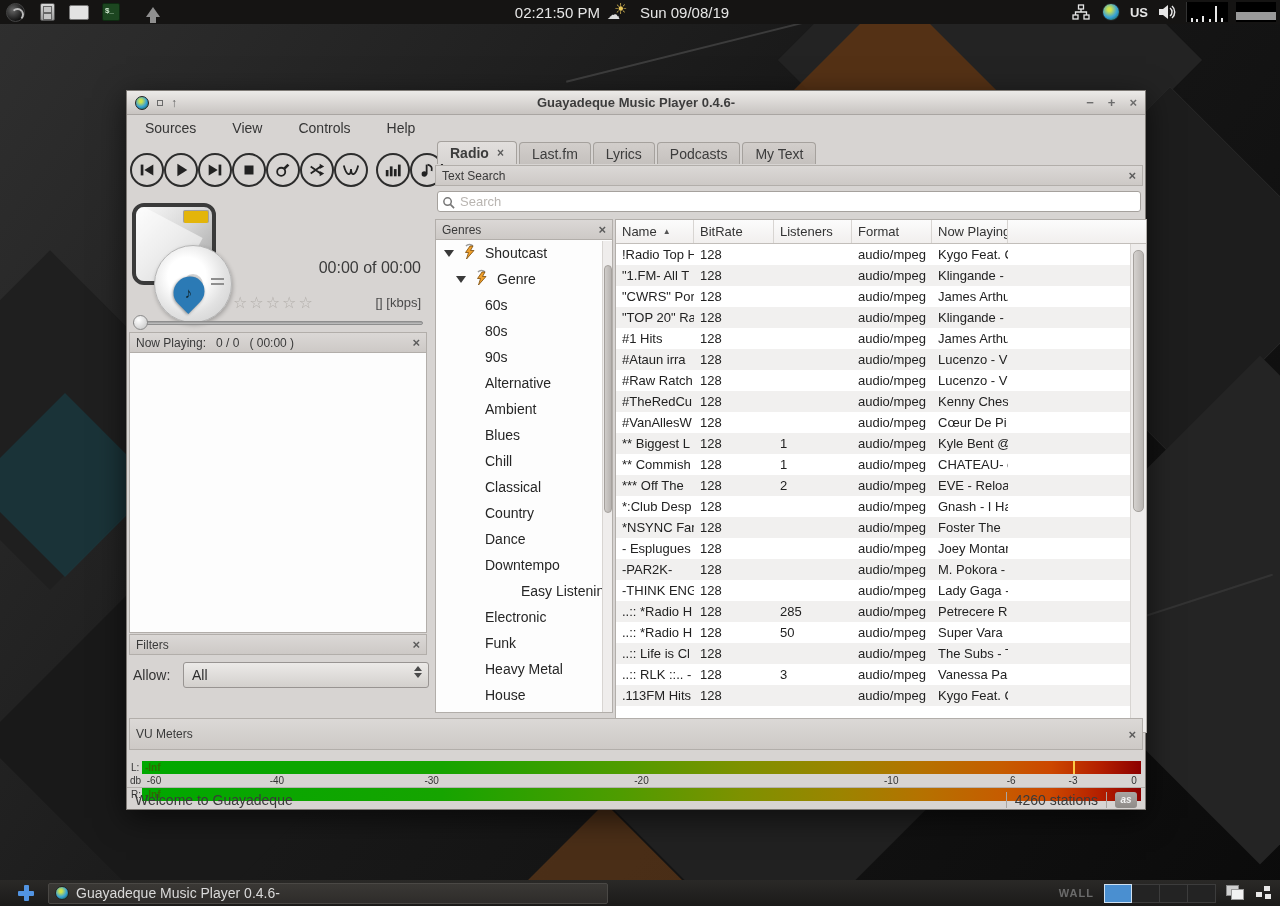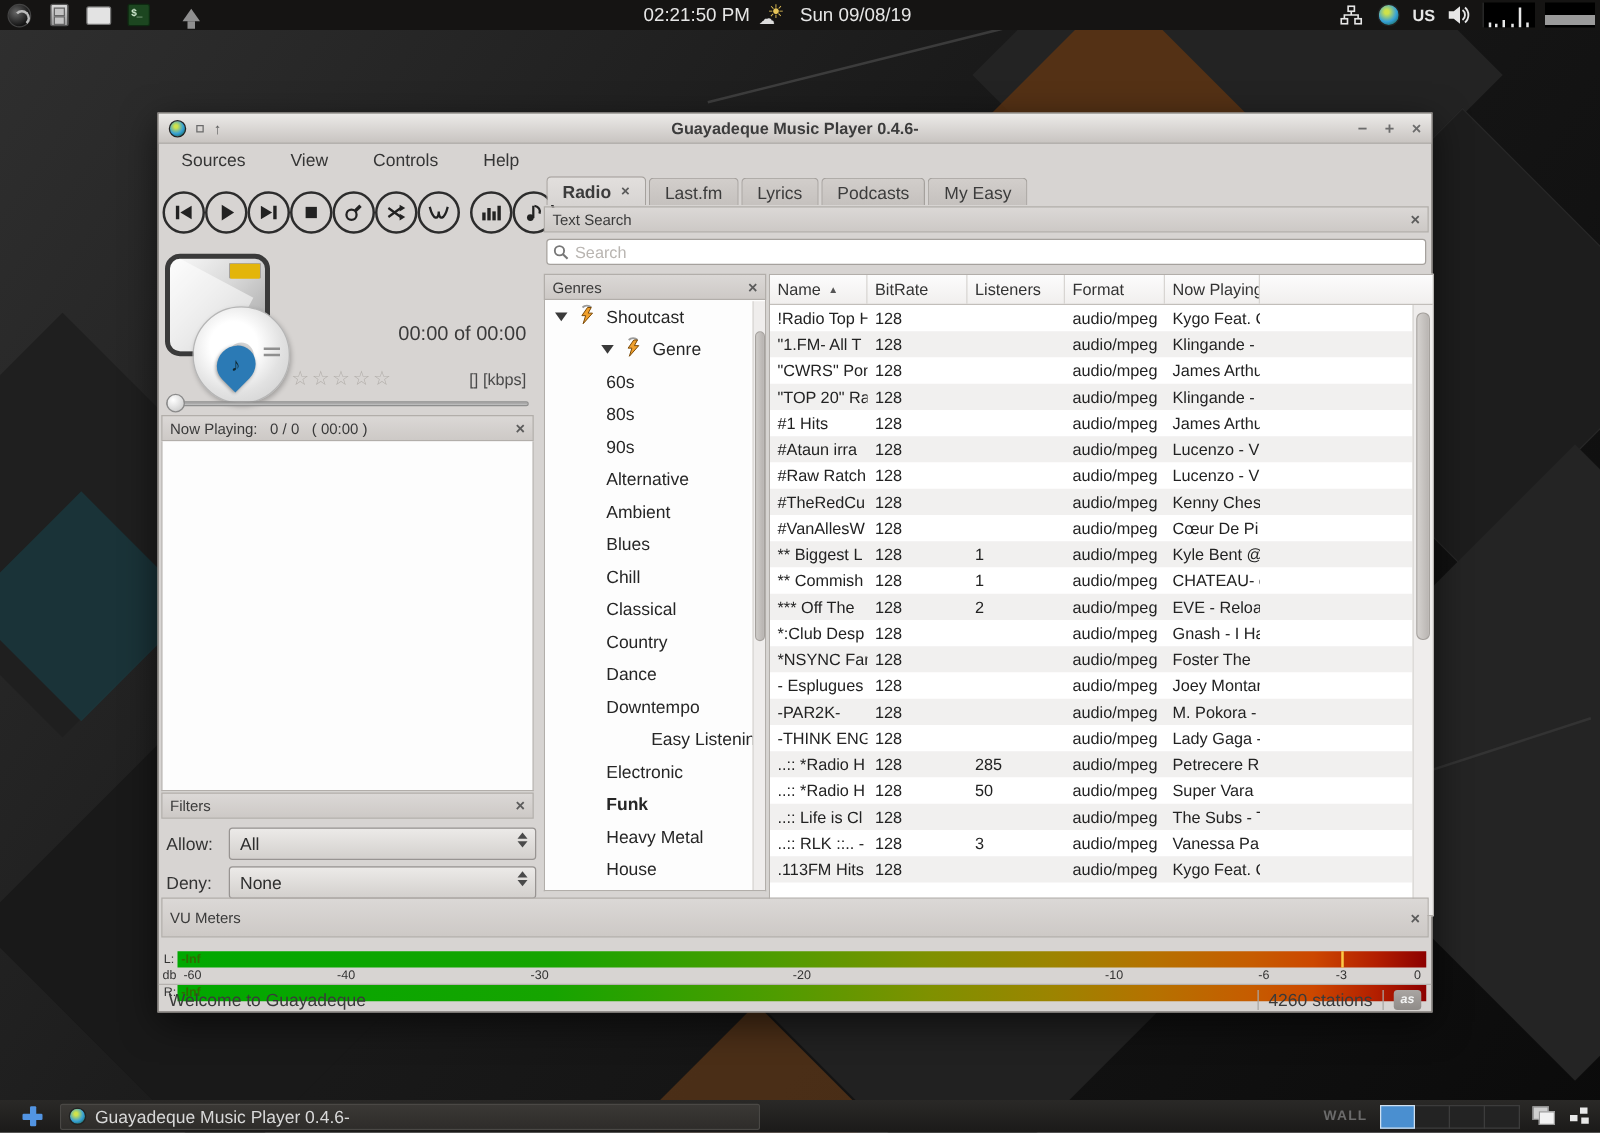--- a/index.html
+++ b/index.html
@@ -352,49 +352,39 @@
         <div class="filter-row allow">
           <span class="filter-label">Allow:</span>
           <span class="dropdown">
             <span>All</span>
             <span class="spin">
                 <i class="up"></i>
                 <i class="dn"></i>
               </span>
           </span>
         </div>
-        <div class="filter-row deny">
-          <span class="filter-label">Deny:</span>
-          <span class="dropdown">
-            <span>None</span>
-            <span class="spin">
-                <i class="up"></i>
-                <i class="dn"></i>
-              </span>
-          </span>
-        </div>
       </div>
 
       <div class="right-pane">
         <div class="tabs" id="tab-bar">
             <div class="tab active">
               <span>Radio</span>
               <span class="tab-close">×</span>
             </div>
             <div class="tab">
               <span>Last.fm</span>
             </div>
             <div class="tab">
               <span>Lyrics</span>
             </div>
             <div class="tab">
               <span>Podcasts</span>
             </div>
             <div class="tab">
-              <span>My Easy</span>
+              <span>My Text</span>
             </div>
           </div>
 
         <div class="panel-header ts-header">
           <span>Text Search</span>
           <span class="panel-close">×</span>
         </div>
         <div class="search-wrap">
           <span class="search-ic"><svg width="13" height="13" viewBox="0 0 14 14">
                 <circle cx="6" cy="6" r="4" fill="none" stroke="#777" stroke-width="1.6"></circle>
@@ -410,21 +400,21 @@
           </div>
           <div class="genre-tree" id="genre-tree">
               <div class="tree-row" style="padding-left: 8px;">
                 <span class="exp"></span>
                 <span class="gicon"><svg width="17" height="17" viewBox="0 0 17 17">
                     <path d="M5 3 A4.5 4 0 0 1 12 3" fill="none" stroke="#9a9a9a" stroke-width="1.5"></path>
                     <polygon points="9,3 4.5,9.5 7.5,9.5 5.5,16 13,7.5 9.5,7.5 12,3" fill="#f0a02c" stroke="#7a4a08" stroke-width="0.8"></polygon>
                   </svg></span>
                 <span>Shoutcast</span>
               </div>
-              <div class="tree-row" style="padding-left: 20px; margin-left: 25px;">
+              <div class="tree-row" style="padding-left: 20px;">
                 <span class="exp"></span>
                 <span class="gicon"><svg width="17" height="17" viewBox="0 0 17 17">
                     <path d="M5 3 A4.5 4 0 0 1 12 3" fill="none" stroke="#9a9a9a" stroke-width="1.5"></path>
                     <polygon points="9,3 4.5,9.5 7.5,9.5 5.5,16 13,7.5 9.5,7.5 12,3" fill="#f0a02c" stroke="#7a4a08" stroke-width="0.8"></polygon>
                   </svg></span>
                 <span>Genre</span>
               </div>
               <div class="tree-row" style="padding-left: 49px;">
                 <span>60s</span>
               </div>
@@ -457,21 +447,21 @@
               </div>
               <div class="tree-row" style="padding-left: 49px;">
                 <span>Downtempo</span>
               </div>
               <div class="tree-row" style="padding-left: 49px; justify-content: flex-end;">
                 <span>Easy Listening</span>
               </div>
               <div class="tree-row" style="padding-left: 49px;">
                 <span>Electronic</span>
               </div>
-              <div class="tree-row" style="padding-left: 49px; font-weight: bold;">
+              <div class="tree-row" style="padding-left: 49px;">
                 <span>Funk</span>
               </div>
               <div class="tree-row" style="padding-left: 49px;">
                 <span>Heavy Metal</span>
               </div>
               <div class="tree-row" style="padding-left: 49px;">
                 <span>House</span>
               </div>
             </div>
           <div class="vscroll">

